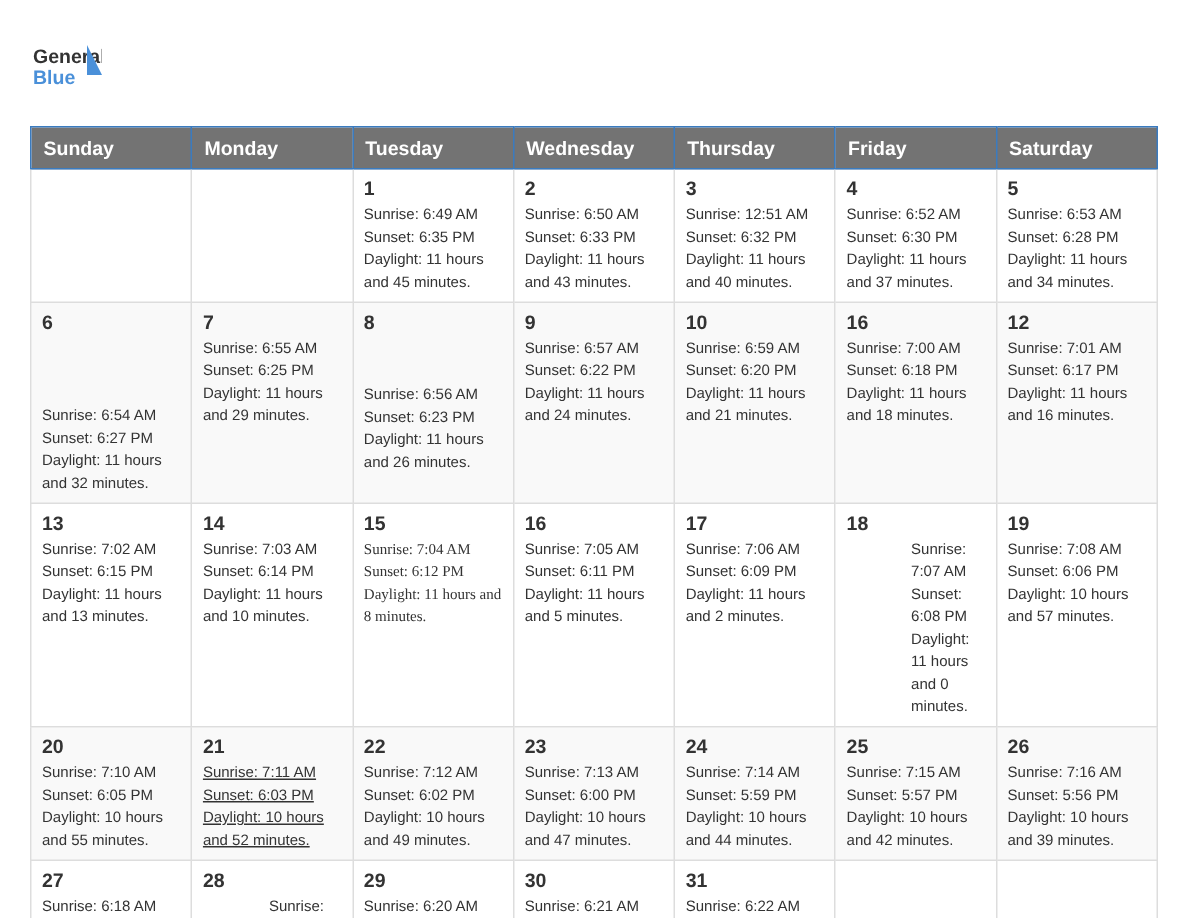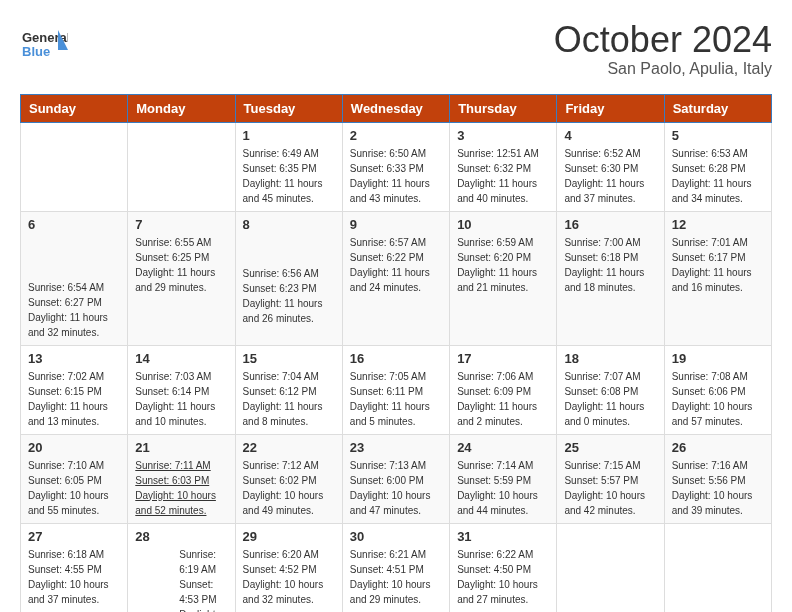--- a/index.html
+++ b/index.html
@@ -32,21 +32,21 @@
     .subtitle {
       font-size: 16px;
       color: #555;
     }
     .calendar {
       width: 100%;
       border-collapse: collapse;
       border: 1px solid #ccc;
     }
     .calendar th {
-      background-color: #c2410c;
+      background-color: #737373;
       color: #fff;
       font-size: 13px;
       font-weight: bold;
       padding: 6px 8px;
       text-align: left;
       border: 1px solid #3a7bbf;
     }
     .calendar td {
       border: 1px solid #ddd;
       vertical-align: top;
@@ -79,24 +79,20 @@
 </head>
 <body>
 
 <div class="header">
   <div class="logo">
     <svg width="48" height="48" viewBox="0 0 48 48">
       <text x="2" y="22" font-family="Arial" font-size="13" font-weight="bold" fill="#333">General</text>
       <text x="2" y="36" font-family="Arial" font-size="13" font-weight="bold" fill="#4a90d9">Blue</text>
       <polygon points="38,10 48,30 38,30" fill="#4a90d9"></polygon>
     </svg>
-  </div>
-  <div class="title-block">
-    <div class="month-title">October 2024</div>
-    <div class="subtitle">San Paolo, Apulia, Italy</div>
   </div>
 </div>
 
 <table class="calendar">
   <thead>
     <tr>
     <th>Sunday</th>
         <th>Monday</th>
         <th>Tuesday</th>
         <th>Wednesday</th>
@@ -192,39 +188,39 @@
 Daylight: 11 hours and 13 minutes.</div>
         </td>
         <td>
           <span class="day-number">14</span>
           <div class="cell-content" style="white-space: pre-line;">Sunrise: 7:03 AM
 Sunset: 6:14 PM
 Daylight: 11 hours and 10 minutes.</div>
         </td>
         <td>
           <span class="day-number">15</span>
-          <div class="cell-content" style="white-space: pre-line;">Sunrise: 7:04 AM
+          <div class="cell-content" style="white-space: pre-line; font-family: Liberation Serif, serif;">Sunrise: 7:04 AM
 Sunset: 6:12 PM
 Daylight: 11 hours and 8 minutes.</div>
         </td>
         <td>
           <span class="day-number">16</span>
           <div class="cell-content" style="white-space: pre-line;">Sunrise: 7:05 AM
 Sunset: 6:11 PM
 Daylight: 11 hours and 5 minutes.</div>
         </td>
         <td>
           <span class="day-number">17</span>
           <div class="cell-content" style="white-space: pre-line;">Sunrise: 7:06 AM
 Sunset: 6:09 PM
 Daylight: 11 hours and 2 minutes.</div>
         </td>
         <td>
           <span class="day-number">18</span>
-          <div class="cell-content" style="white-space: pre-line;">Sunrise: 7:07 AM
+          <div class="cell-content" style="white-space: pre-line; margin-left: 43px;">Sunrise: 7:07 AM
 Sunset: 6:08 PM
 Daylight: 11 hours and 0 minutes.</div>
         </td>
         <td>
           <span class="day-number">19</span>
           <div class="cell-content" style="white-space: pre-line;">Sunrise: 7:08 AM
 Sunset: 6:06 PM
 Daylight: 10 hours and 57 minutes.</div>
         </td>
       </tr>

